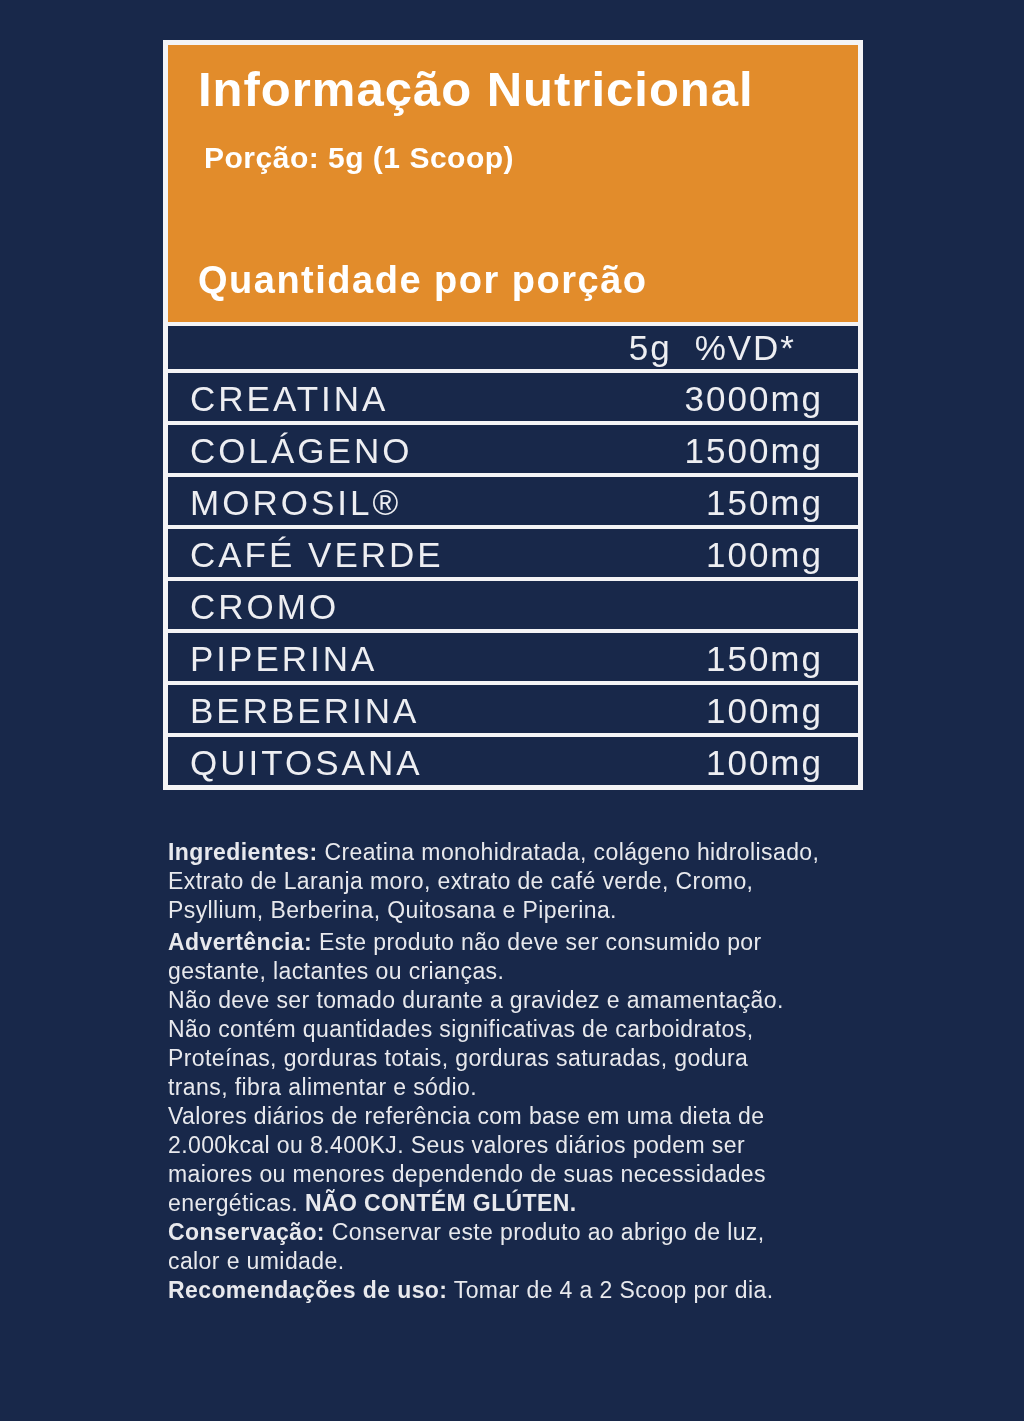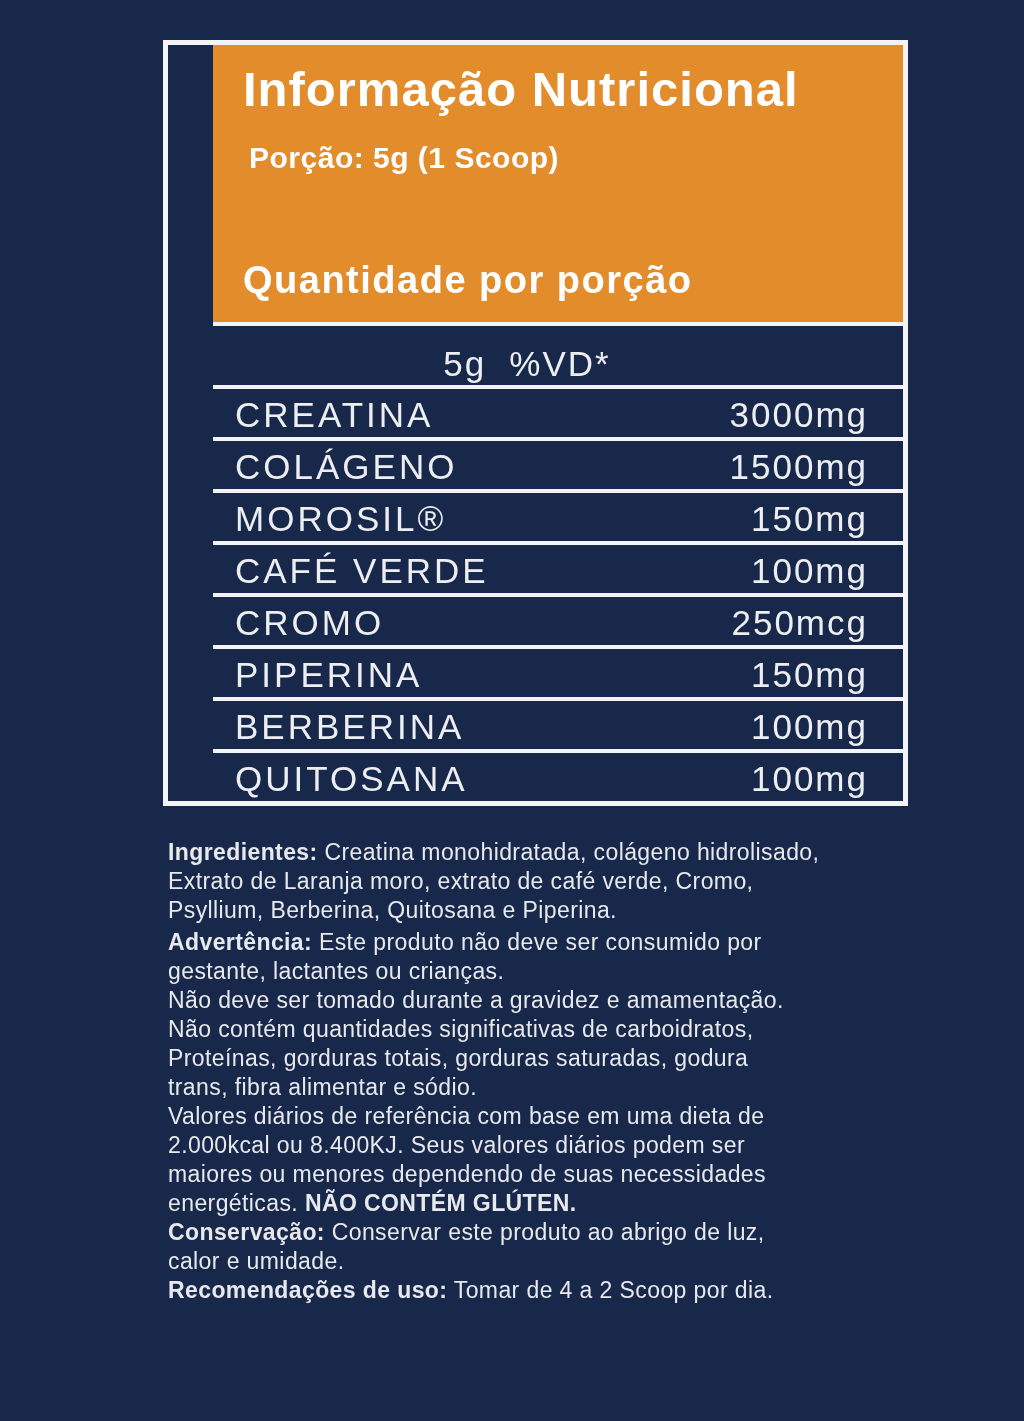--- a/index.html
+++ b/index.html
@@ -8,35 +8,35 @@
     --border-white:#F4F4F6;
     --text-light:#EDEEF2;
   }
   html,body{margin:0;padding:0;background:var(--background);}
   body{
     width:1024px;height:1421px;position:relative;overflow:hidden;
     font-family:"Liberation Sans", sans-serif;
   }
   .card{
     position:absolute;left:163px;top:40px;width:690px;
-    border:5px solid var(--border-white);background:var(--background);padding-left:45px;
+    border:5px solid var(--border-white);background:var(--background);
   }
   .orange-header{
     position:relative;height:277px;background:var(--accent-orange);
     border-bottom:4px solid var(--border-white);color:#FFFFFF;
   }
   .panel-title{position:absolute;left:30px;top:16px;font-size:49px;font-weight:700;letter-spacing:1px;white-space:nowrap;}
   .serving-line1{position:absolute;left:36px;top:96px;font-size:30px;font-weight:600;letter-spacing:0.5px;white-space:nowrap;}
   .serving-line2{position:absolute;left:36px;top:142px;font-size:30px;font-weight:600;letter-spacing:0.5px;white-space:nowrap;}
   .qty-label{position:absolute;left:30px;top:214px;font-size:38px;font-weight:600;letter-spacing:1.5px;white-space:nowrap;}
   .thead{
-    display:flex;justify-content:center;align-items:center;gap:23px;
+    display:flex;justify-content:flex-end;align-items:center;gap:23px;
     height:43px;border-bottom:4px solid var(--border-white);
     padding-right:62px;color:var(--text-light);
-    font-size:35px;letter-spacing:2px;margin-top:16px;
+    font-size:35px;letter-spacing:2px;
   }
   .trow{
     display:flex;align-items:center;height:45px;
     border-bottom:4px solid var(--border-white);
     color:var(--text-light);padding-top:3px;box-sizing:content-box;
   }
   .trow:last-child{border-bottom:none;}
   .trow .name{width:483px;padding-left:22px;font-size:35px;letter-spacing:3px;white-space:nowrap;overflow:visible;}
   .trow .amount{width:150px;font-size:35px;letter-spacing:2px;text-align:right;white-space:nowrap;}
   .trow .dv{flex:1;font-size:35px;}
@@ -80,21 +80,20 @@
         <span class="amount">150mg</span>
         <span class="dv"></span>
       </div>
     <div class="trow">
         <span class="name">CAFÉ VERDE</span>
         <span class="amount">100mg</span>
         <span class="dv"></span>
       </div>
     <div class="trow">
         <span class="name">CROMO</span>
-        <span class="amount">250mcg</span>
         <span class="dv"></span>
       </div>
     <div class="trow">
         <span class="name">PIPERINA</span>
         <span class="amount">150mg</span>
         <span class="dv"></span>
       </div>
     <div class="trow">
         <span class="name">BERBERINA</span>
         <span class="amount">100mg</span>

